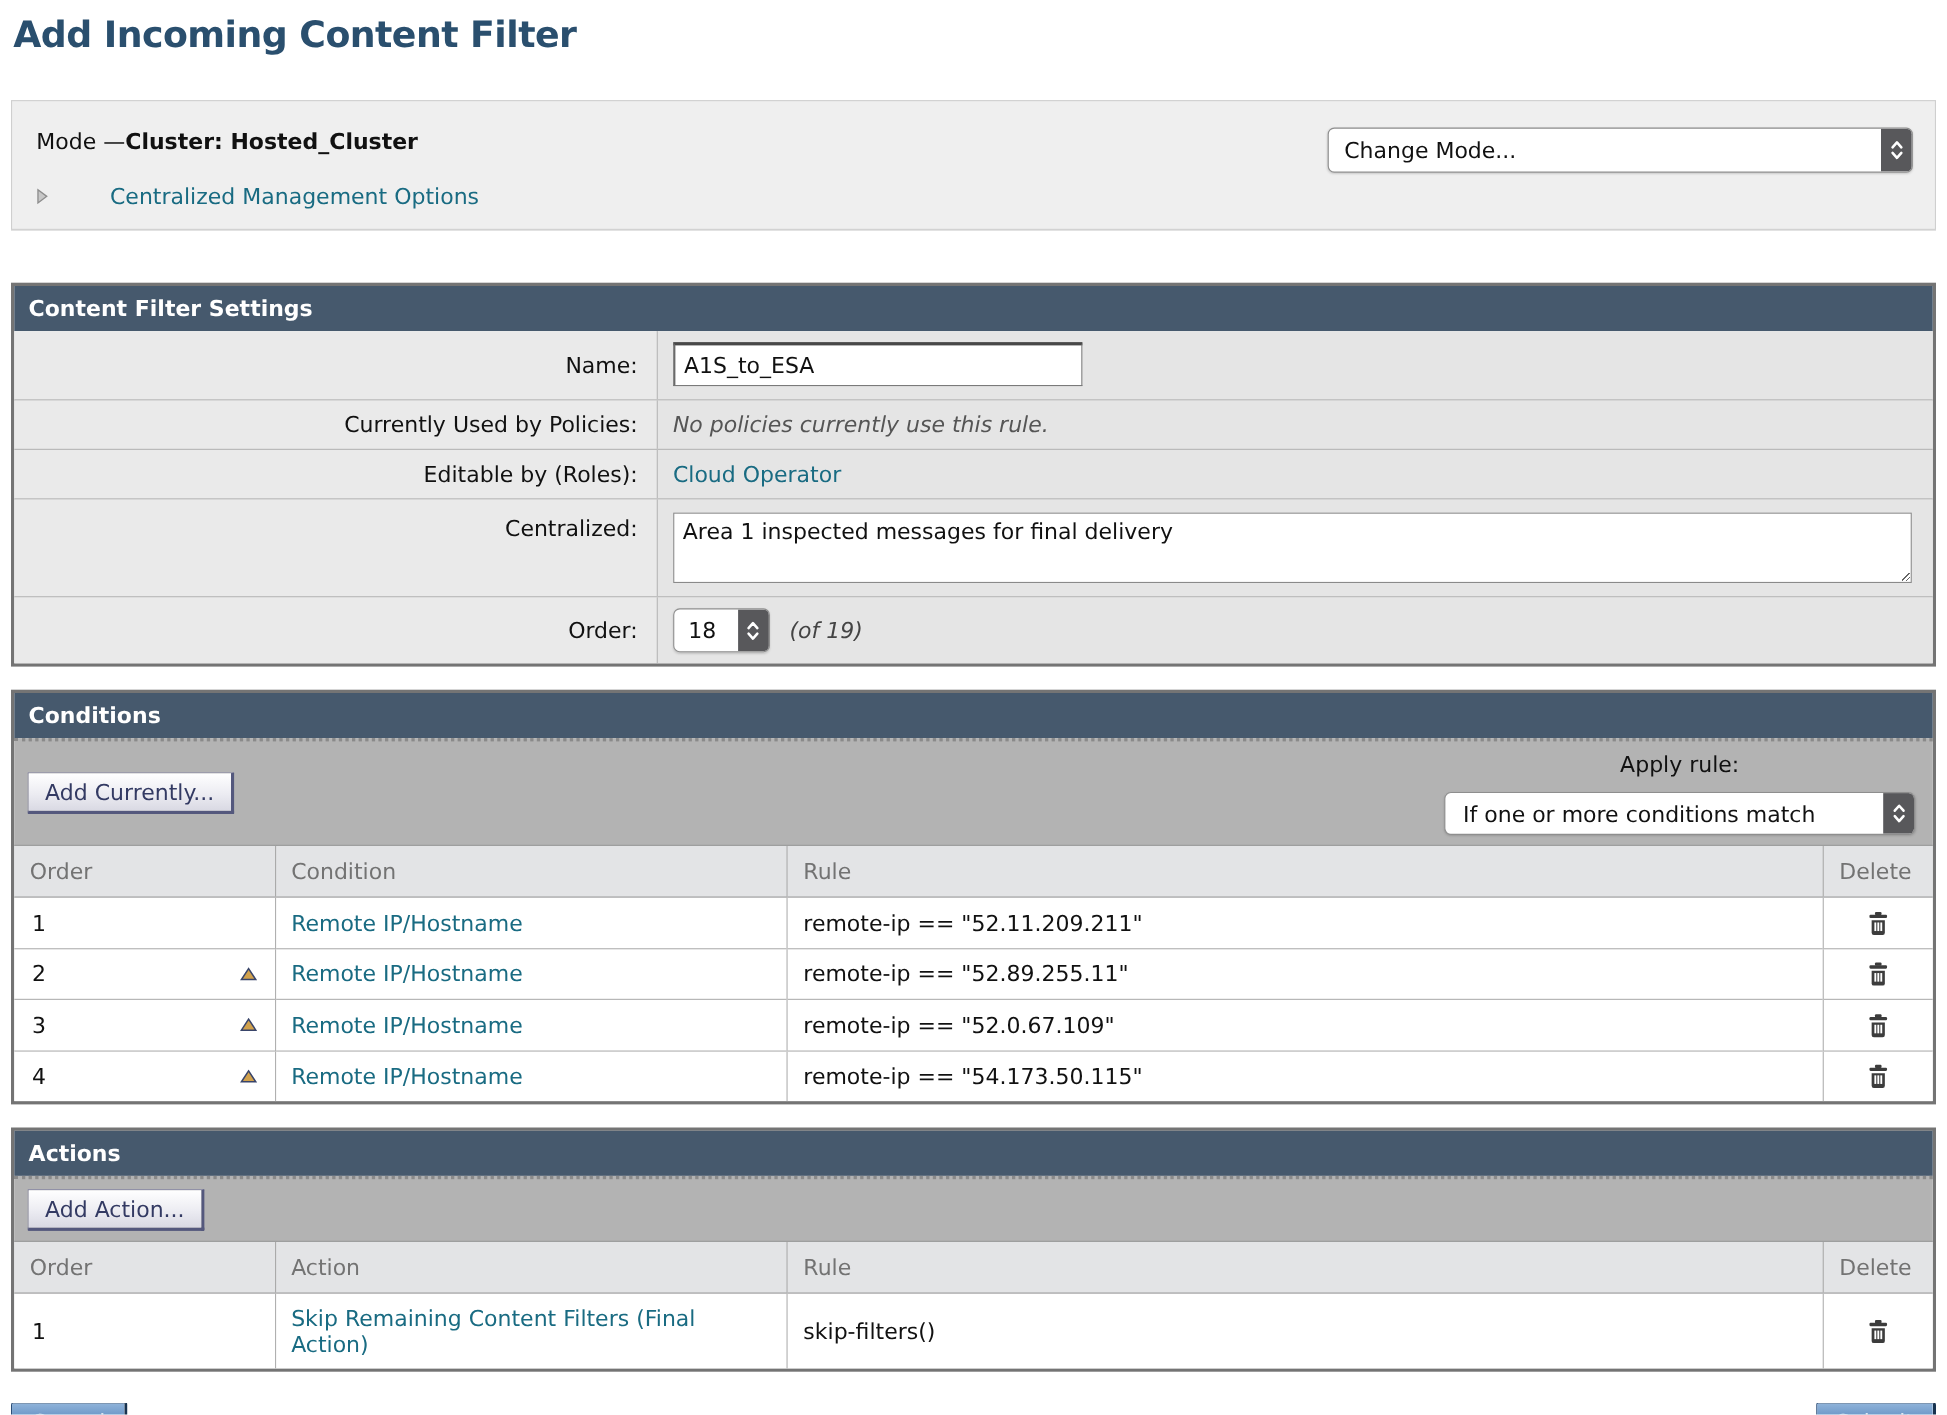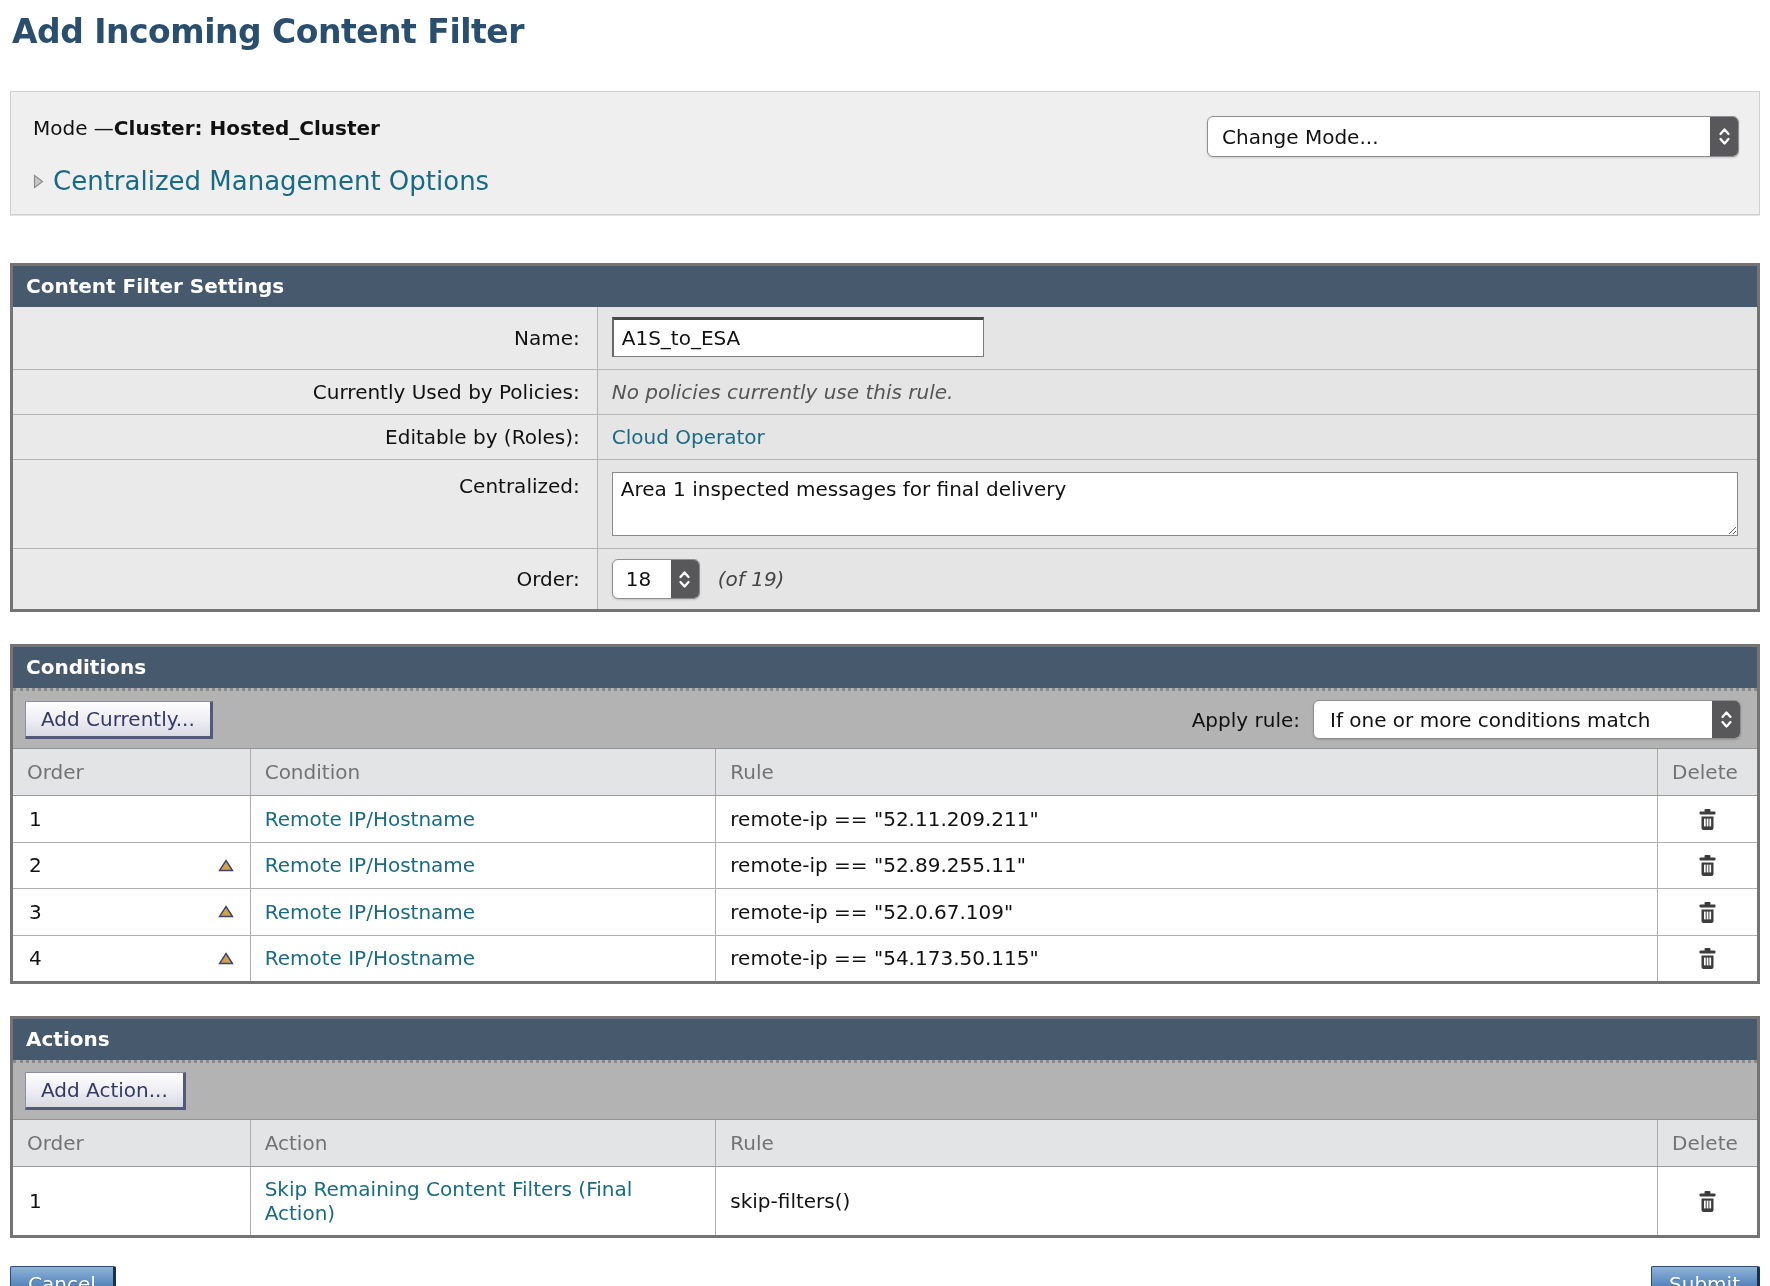--- a/index.html
+++ b/index.html
@@ -20,37 +20,37 @@
   
   .mode-box {
     position:relative; background:#efefef; border:1px solid #cfcfcf;
     padding:24px 20px 18px 22px; margin-bottom:48px;
     box-shadow:0 1px 0 #e2e2e2;
   }
   .mode-line { font-size:20px; color:#111; }
   .mode-line .bold { font-weight:bold; }
   .cmo-line { margin-top:26px; display:flex; align-items:center; gap:9px; }
   a.teal-link { color:#196b82; text-decoration:none; cursor:pointer; }
-  .cmo-line a { font-size:26px; }
+  .cmo-line a { font-size:20px;margin-left:47px; }
 
   
   .mac-select {
     display:inline-flex; align-items:stretch; background:#fff;
     border:1px solid #8e8e8e; border-radius:6px; overflow:hidden;
     box-shadow:0 1px 2px rgba(0,0,0,.15); height:41px; cursor:pointer;
   }
   .mac-select .lbl { display:flex; align-items:center; padding:0 14px; font-size:20px; color:#111; flex:1; white-space:nowrap; }
   .mac-select .stepper { width:28px; background:#58585b; display:flex; align-items:center; justify-content:center; flex:none; }
   .sel-change-mode { position:absolute; right:20px; top:24px; width:532px; }
   .sel-apply-rule { width:428px; height:39px; }
   .sel-order { width:88px; height:40px; }
   .sel-order .lbl { padding:0 0 0 13px; }
 
   
-  .panel { border:3px solid #747474; margin-bottom:32px; }
+  .panel { border:3px solid #747474; margin-bottom:21px; }
   .panel-header {
     background:#46596d; color:#fff; font-weight:bold; font-size:20px;
     padding:8px 13px 9px 13px;
   }
   
   table.kv { width:100%; border-collapse:collapse; table-layout:fixed; }
   table.kv td { vertical-align:middle; }
   td.k {
     width:33.5%; background:#eaeaea; text-align:right;
     padding:10px 17px 10px 10px; border-bottom:1px solid #b5b5b5; font-size:20px;
@@ -80,21 +80,21 @@
     background:#b3b3b3; border-top:3px dotted #8a8a8a; border-bottom:1px solid #949494;
     padding:9px 12px; display:flex; justify-content:space-between; align-items:center;
     min-height:56px;
   }
   button.btn-bevel {
     font-family:inherit; font-size:20px; color:#333a63; cursor:pointer;
     background:linear-gradient(#ffffff 0%, #ececf2 55%, #d9d9e3 100%);
     border:1px solid #8d8da6; border-right:3px solid #54587d; border-bottom:3px solid #54587d;
     padding:5px 15px; border-radius:1px;
   }
-  .apply-group { display:flex; align-items:center; gap:13px; margin-right:4px; }
+  .apply-group { display:flex; align-items:center; gap:13px; margin-right:4px;flex-direction:column; }
   .apply-label { font-size:20px; color:#111; }
 
   
   table.grid { width:100%; border-collapse:collapse; table-layout:fixed; font-size:20px; }
   table.grid th {
     background:#e3e4e6; font-weight:normal; text-align:left; color:#737373;
     padding:11px 14px; border-bottom:1px solid #9b9b9b; border-left:1px solid #aaa;
   }
   table.grid th:first-child { border-left:none; }
   table.grid td {

